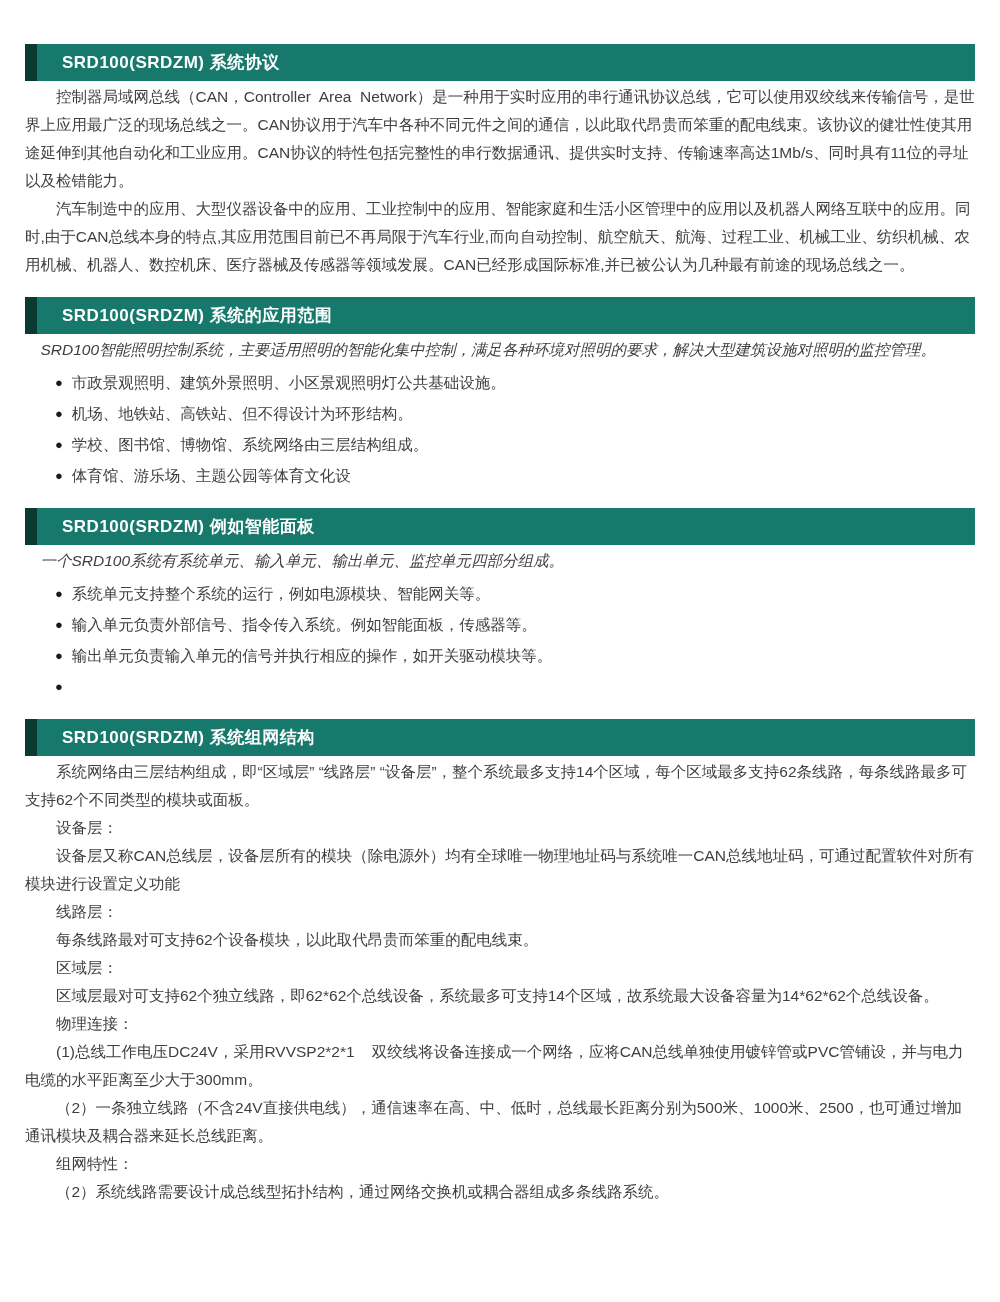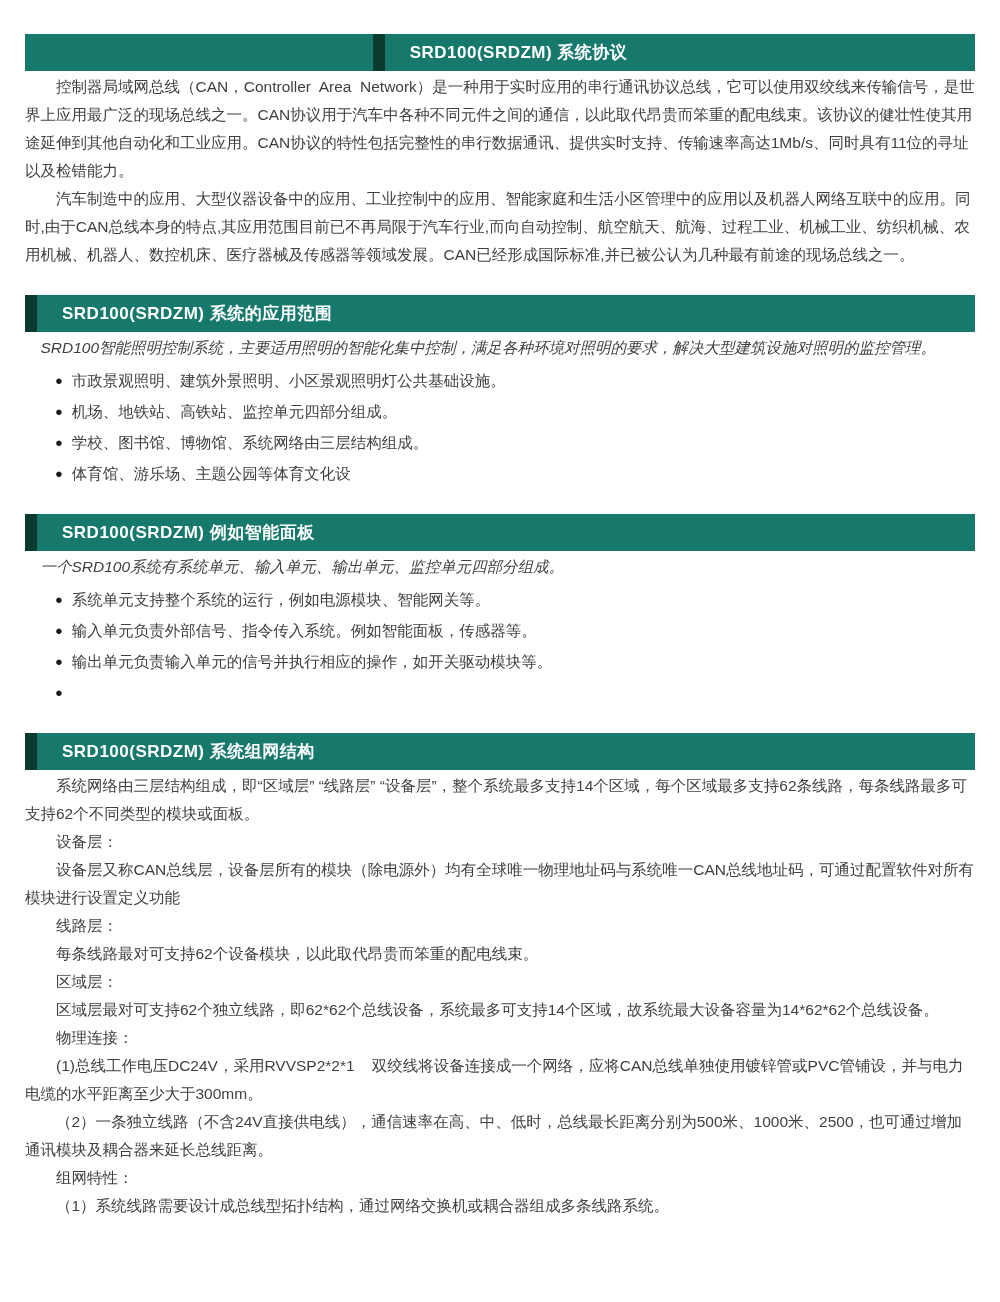--- a/index.html
+++ b/index.html
@@ -19,23 +19,23 @@
     width:1000px;
     min-height:1302px;
     padding:28px 25px 30px 25px;
     background:#ffffff;
   }
   .section-header{
     display:flex;
     align-items:stretch;
     height:37px;
     background:var(--accent);
-    margin-top:26px;
+    margin-top:18px;
   }
-  .section-header.first{margin-top:6px;justify-content:center;}
+  .section-header.first{margin-top:16px;}
   .header-accent{
     width:12px;
     background:var(--accent-dark);
     flex:0 0 12px;
   }
   .header-title{
     color:#ffffff;
     font-weight:bold;
     font-size:17px;
     line-height:37px;
@@ -99,21 +99,21 @@
   </div>
   <div class="sec-content">
     <p class="intro">SRD100智能照明控制系统，主要适用照明的智能化集中控制，满足各种环境对照明的要求，解决大型建筑设施对照明的监控管理。</p>
     <div class="bullet-list">
       <div class="bullet-row">
         <span class="dot">●</span>
         <span class="bullet-text">市政景观照明、建筑外景照明、小区景观照明灯公共基础设施。</span>
       </div>
       <div class="bullet-row">
         <span class="dot">●</span>
-        <span class="bullet-text">机场、地铁站、高铁站、监控单元四部分组成。</span>
+        <span class="bullet-text">机场、地铁站、高铁站、但不得设计为环形结构。</span>
       </div>
       <div class="bullet-row">
         <span class="dot">●</span>
         <span class="bullet-text">学校、图书馆、博物馆、系统网络由三层结构组成。</span>
       </div>
       <div class="bullet-row">
         <span class="dot">●</span>
         <span class="bullet-text">体育馆、游乐场、主题公园等体育文化设</span>
       </div>
     </div>
@@ -153,16 +153,16 @@
     <p class="para indent">设备层：</p>
     <p class="para indent">设备层又称CAN总线层，设备层所有的模块（除电源外）均有全球唯一物理地址码与系统唯一CAN总线地址码，可通过配置软件对所有模块进行设置定义功能</p>
     <p class="para indent">线路层：</p>
     <p class="para indent">每条线路最对可支持62个设备模块，以此取代昂贵而笨重的配电线束。</p>
     <p class="para indent">区域层：</p>
     <p class="para indent">区域层最对可支持62个独立线路，即62*62个总线设备，系统最多可支持14个区域，故系统最大设备容量为14*62*62个总线设备。</p>
     <p class="para indent">物理连接：</p>
     <p class="para indent">(1)总线工作电压DC24V，采用RVVSP2*2*1    双绞线将设备连接成一个网络，应将CAN总线单独使用镀锌管或PVC管铺设，并与电力电缆的水平距离至少大于300mm。</p>
     <p class="para indent">（2）一条独立线路（不含24V直接供电线），通信速率在高、中、低时，总线最长距离分别为500米、1000米、2500，也可通过增加通讯模块及耦合器来延长总线距离。</p>
     <p class="para indent">组网特性：</p>
-    <p class="para indent">（1）系统线路需要设计成总线型拓扑结构，通过网络交换机或耦合器组成多条线路系统。</p>
+    <p class="para indent">（2）系统线路需要设计成总线型拓扑结构，通过网络交换机或耦合器组成多条线路系统。</p>
   </div>
 
 </main>
 
 </body></html>

